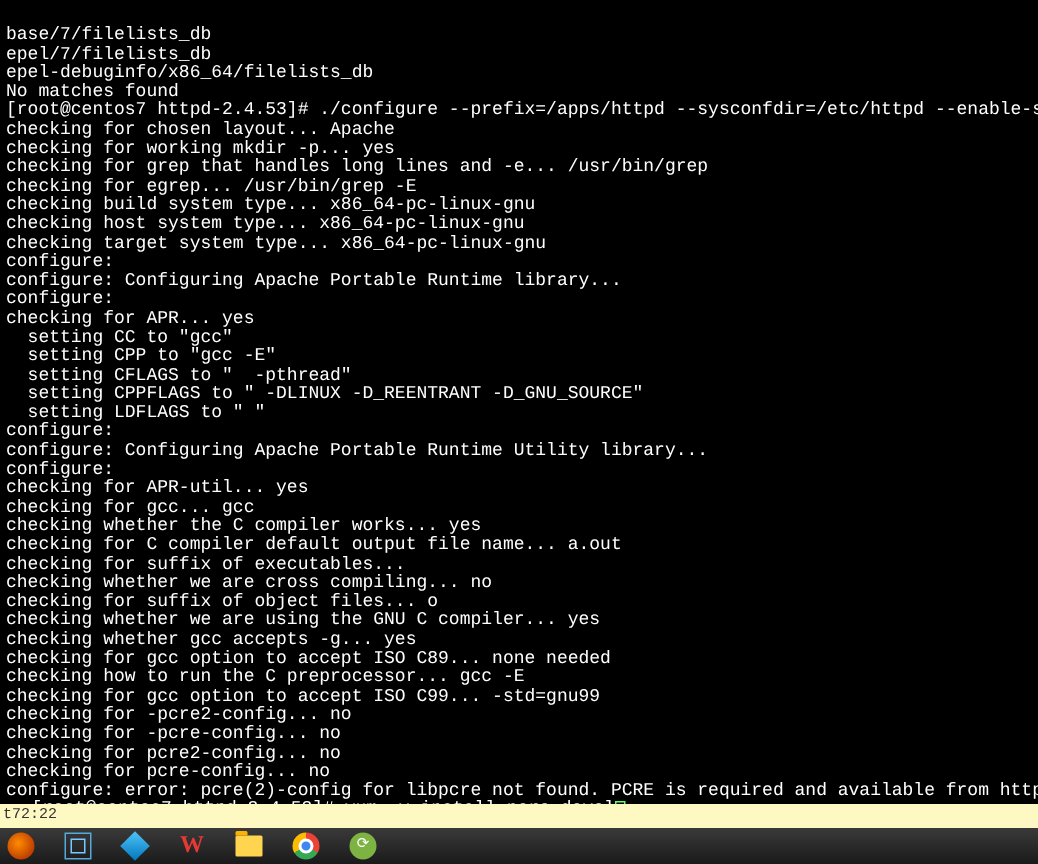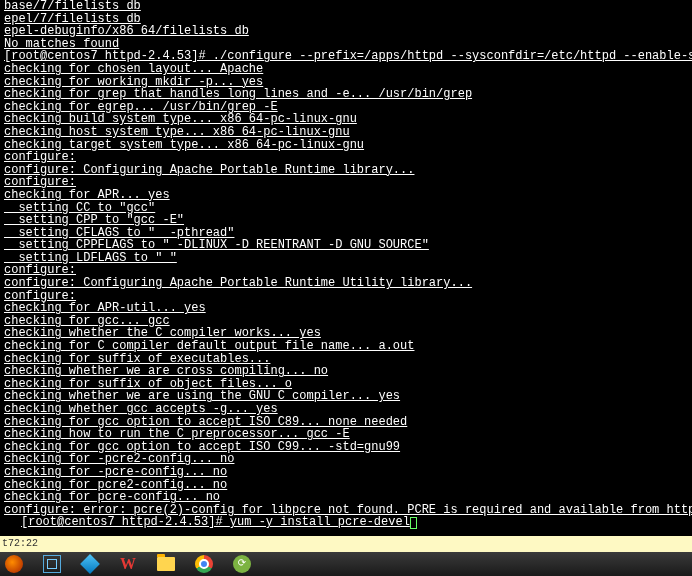--- a/index.html
+++ b/index.html
@@ -8,23 +8,22 @@
     color: #fff;
     font-family: "Consolas", "Courier New", monospace;
     font-size: 12px;
     line-height: 1.05;
     width: 692px;
     height: 576px;
     overflow: hidden;
     position: relative;
   }
   .terminal {
-    padding: 0px 4px;
+    padding: 17px 4px;
     white-space: pre;
-    text-decoration: underline;
   }
   .line { display: block; }
   .prompt { color: #fff; margin-left: 17px; }
   .cursor {
     display: inline-block;
     width: 7px;
     height: 12px;
     border: 1px solid #6f6;
     vertical-align: text-bottom;
   }

